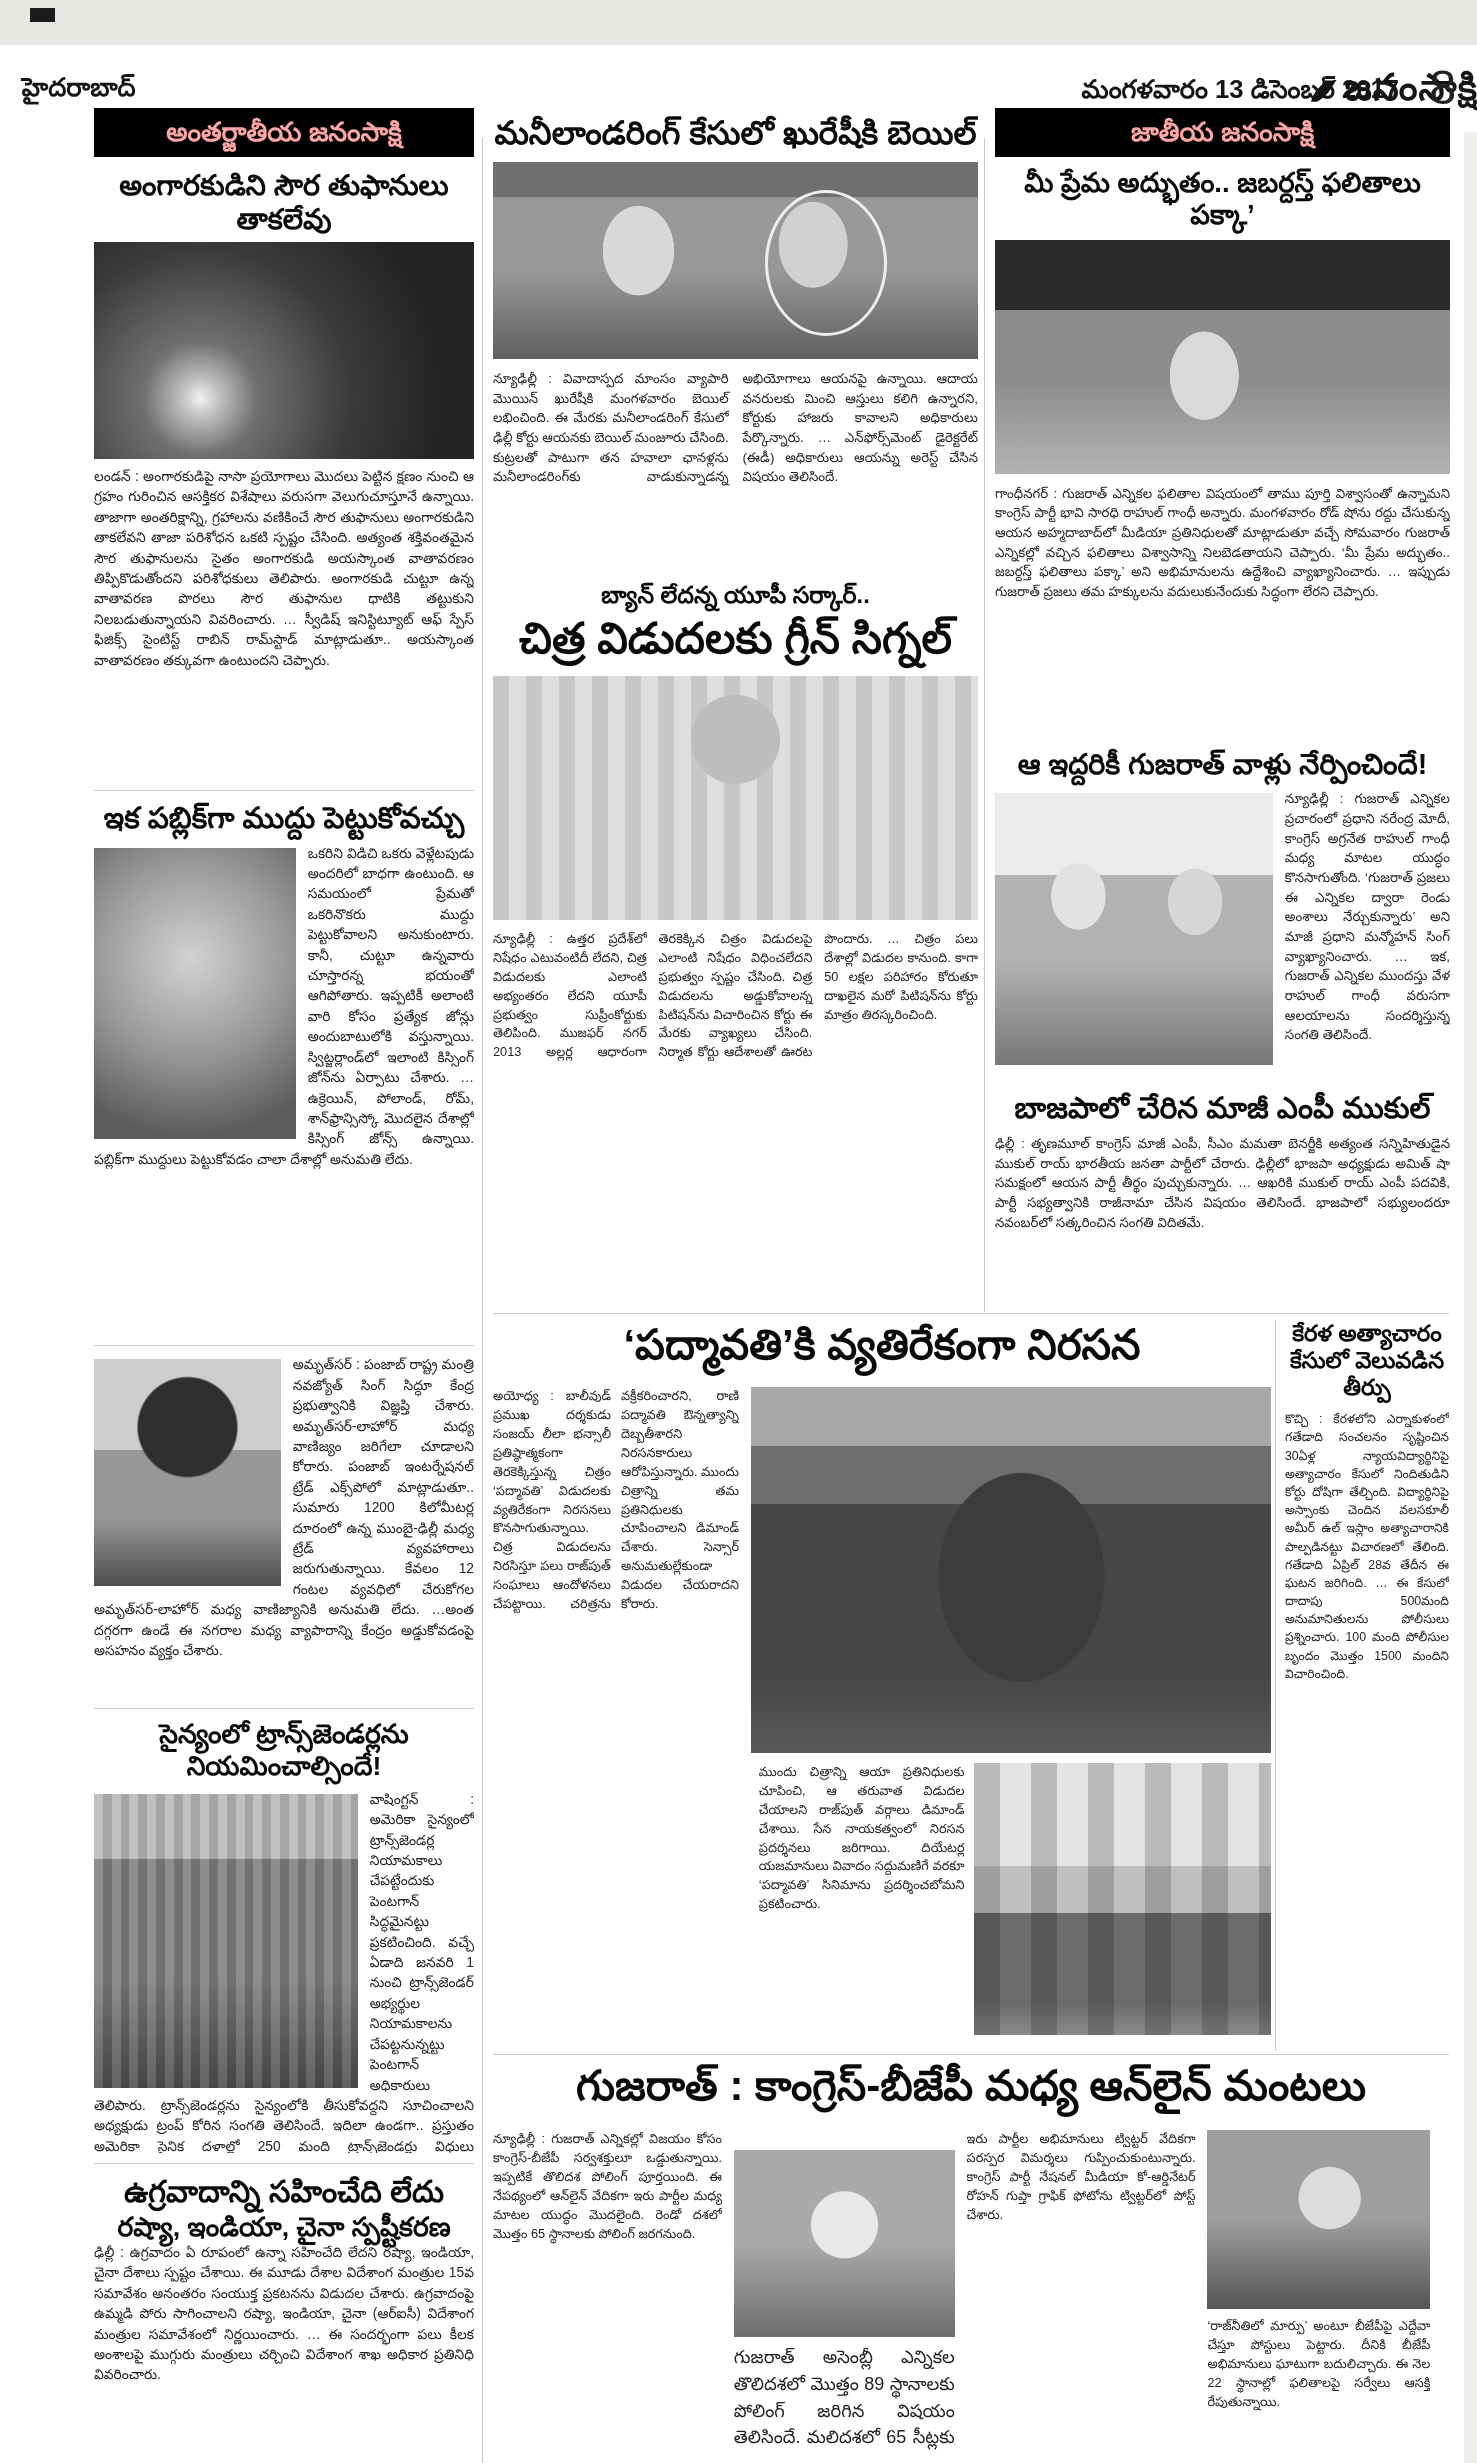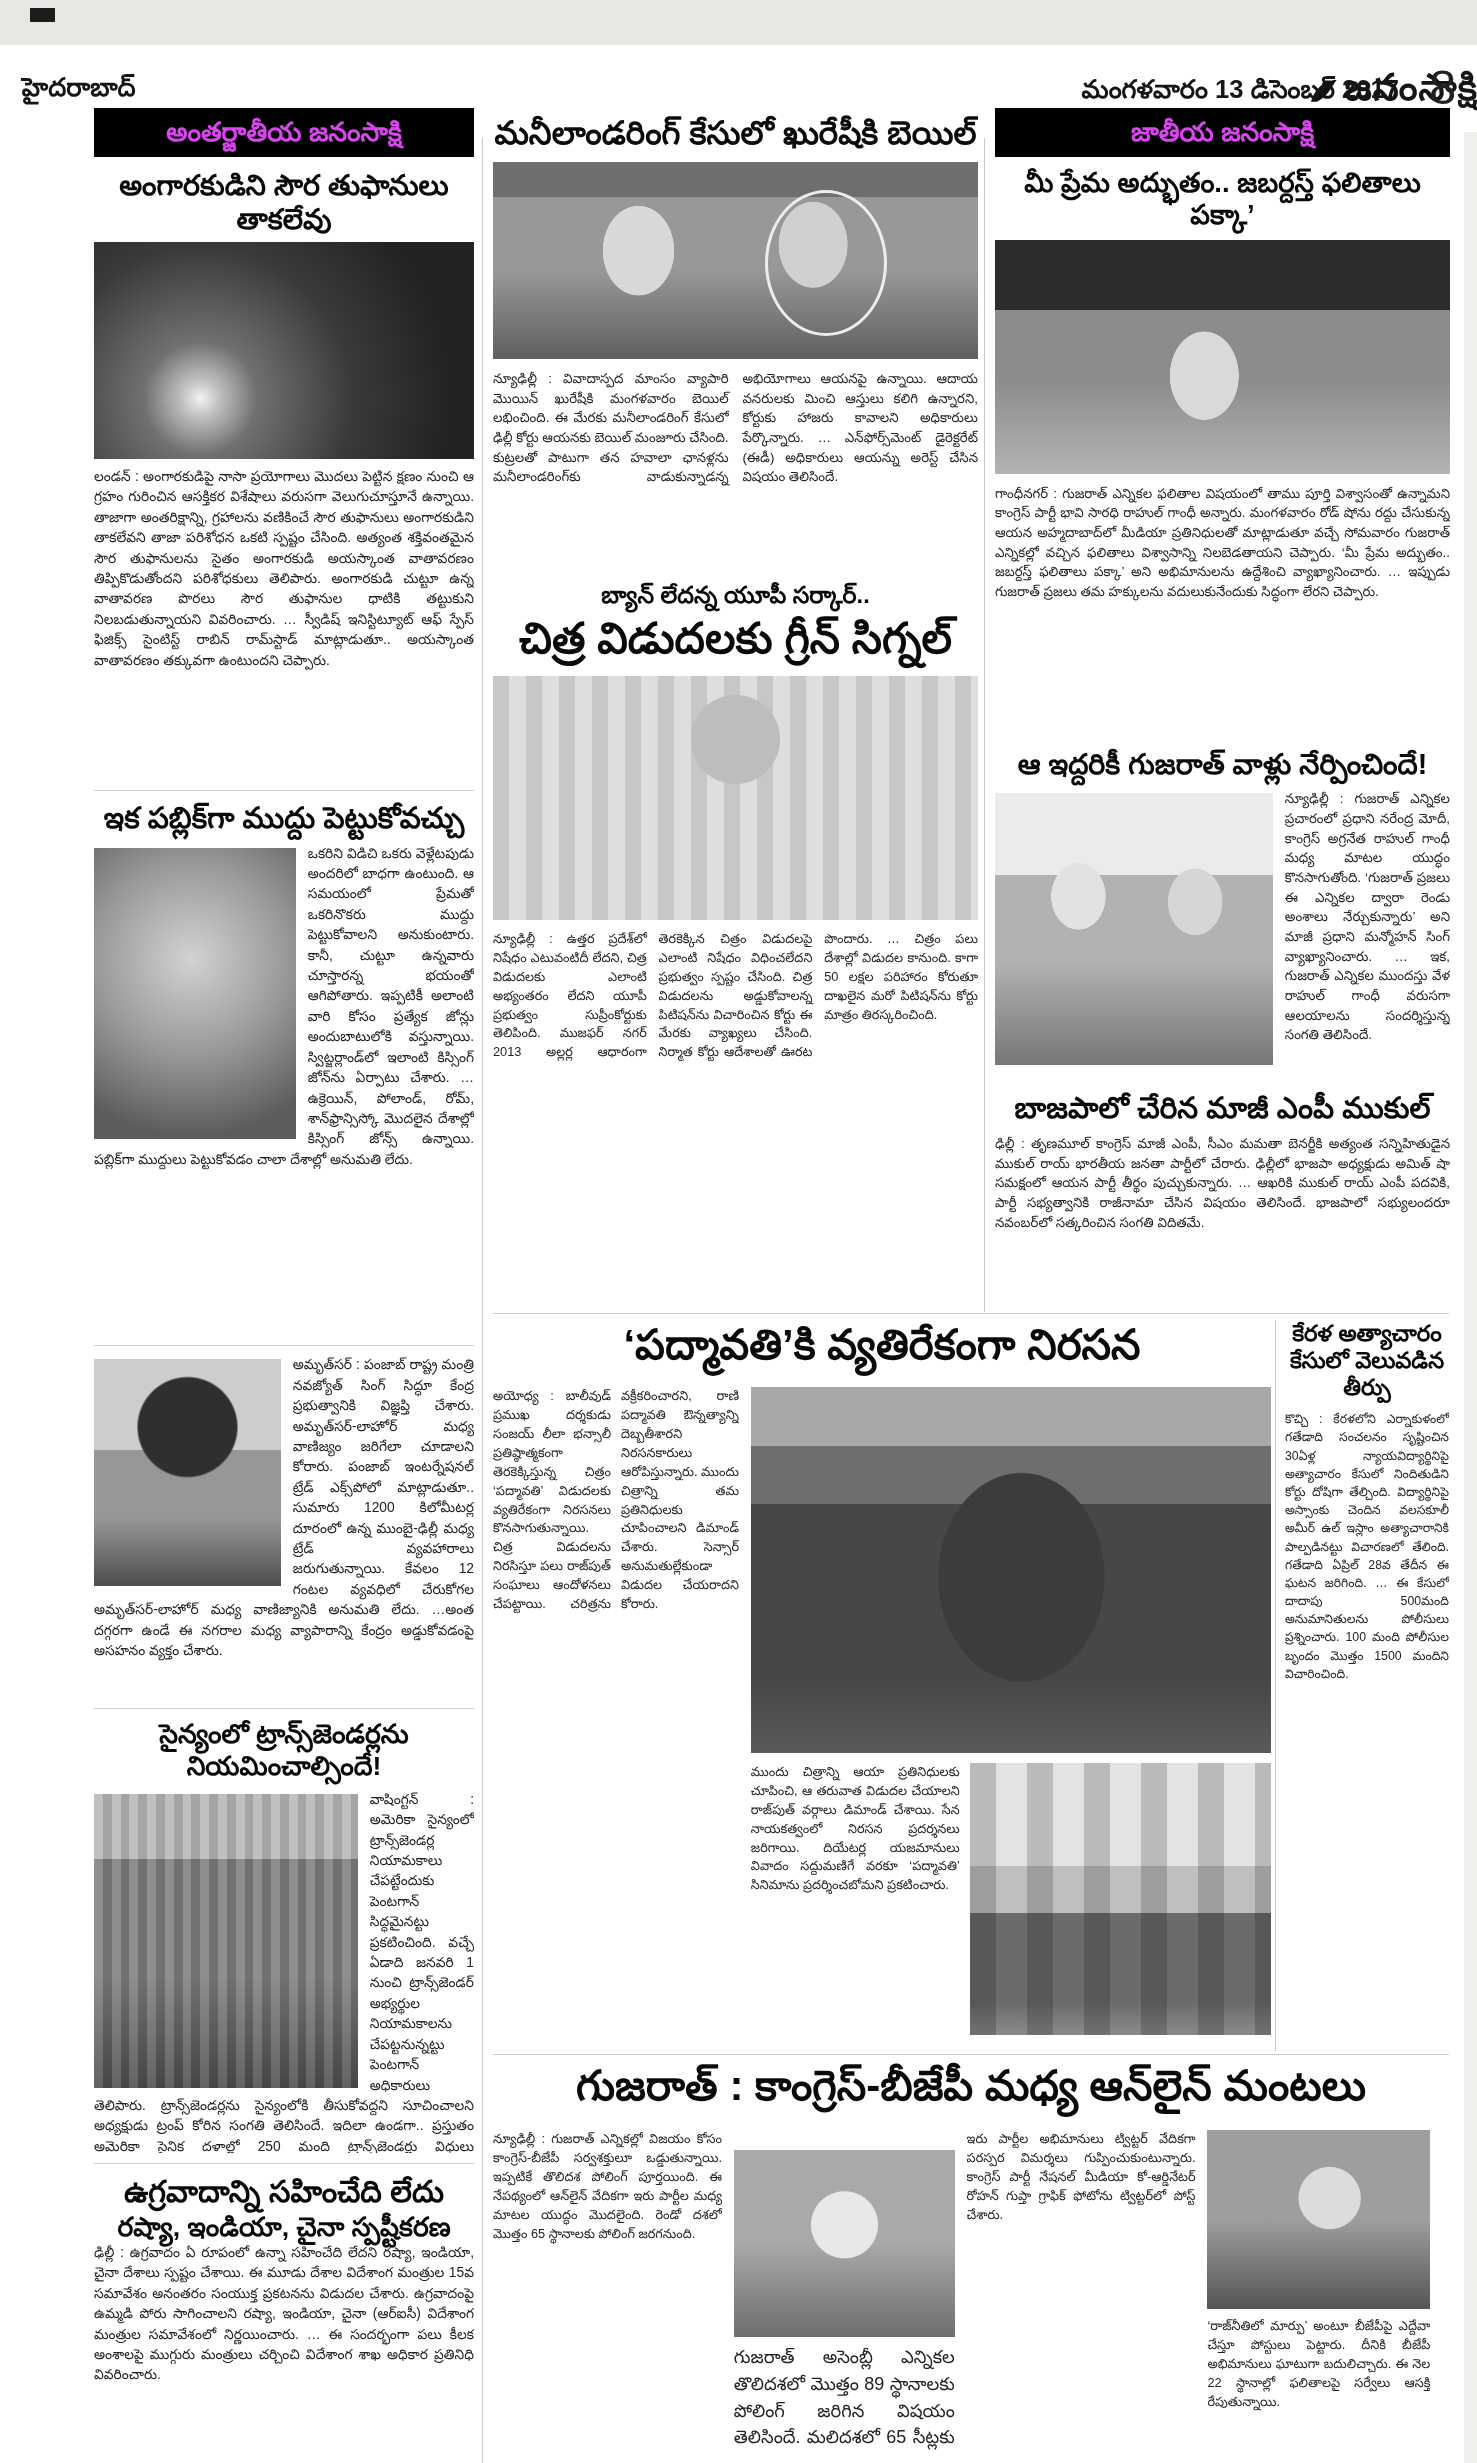--- a/index.html
+++ b/index.html
@@ -20,21 +20,21 @@
   .mh-date{position:absolute;right:79px;top:29.6px;font-size:25.6px;font-weight:bold;}
   .mh-page{position:absolute;right:21.7px;top:13.8px;font-size:49px;font-weight:400;color:#222;}
 
   
   .vrule,.hrule{position:absolute;background:#c9c9c9;}
   .vrule{width:1px;}
   .hrule{height:1px;}
 
   
   .col{position:absolute;overflow:hidden;}
-  .banner{background:#000;color:#d946ef;height:49px;line-height:49px;text-align:center;
+  .banner{background:#000;color:#fca5a5;height:49px;line-height:49px;text-align:center;
           font-size:26.6px;font-weight:bold;position:relative;}
   .banner.tail-r::after,.banner.tail-l::before{content:"";position:absolute;top:0;width:0;height:0;
           border-top:24.6px solid transparent;border-bottom:24.6px solid transparent;}
   .banner.tail-r::after{right:-15.8px;border-left:15.8px solid #000;}
   .banner.tail-l::before{left:-15.8px;border-right:15.8px solid #000;}
   .hl{font-weight:bold;text-align:center;line-height:1.18;color:#0a0a0a;}
   .body{ text-align:justify;line-height:1.48;color:#222;overflow:hidden;}
   .sep{border:none;border-top:1px solid #cfcfcf;margin:9.9px 0;}
 
   
@@ -163,21 +163,21 @@
   <div class="hl" style="font-size:29.6px;margin:7.9px 0 7.9px;">బాజపాలో చేరిన మాజీ ఎంపీ ముకుల్</div>
   <div class="body" style="height:197px;font-size:13.3px;">ఢిల్లీ : తృణమూల్ కాంగ్రెస్ మాజీ ఎంపీ, సీఎం మమతా బెనర్జీకి అత్యంత సన్నిహితుడైన ముకుల్ రాయ్ భారతీయ జనతా పార్టీలో చేరారు. ఢిల్లీలో భాజపా అధ్యక్షుడు అమిత్ షా సమక్షంలో ఆయన పార్టీ తీర్థం పుచ్చుకున్నారు. … ఆఖరికి ముకుల్ రాయ్ ఎంపీ పదవికి, పార్టీ సభ్యత్వానికి రాజీనామా చేసిన విషయం తెలిసిందే. భాజపాలో సభ్యులందరూ నవంబర్‌లో సత్కరించిన సంగతి విదితమే.</div>
 </div>
 
 <div class="col" style="left:493px;top:1320px;width:778px;height:734px;">
   <div class="hl" style="font-size:42px;height:57px;">‘పద్మావతి’కి వ్యతిరేకంగా నిరసన</div>
   <div style="display:flex;gap:11.8px;margin-top:9.9px;">
     <div class="body" style="width:246px;height:655px;font-size:12.8px;column-count:2;column-gap:9.9px;">అయోధ్య : బాలీవుడ్ ప్రముఖ దర్శకుడు సంజయ్ లీలా భన్సాలీ ప్రతిష్ఠాత్మకంగా తెరకెక్కిస్తున్న చిత్రం ‘పద్మావతి’ విడుదలకు వ్యతిరేకంగా నిరసనలు కొనసాగుతున్నాయి. చిత్ర విడుదలను నిరసిస్తూ పలు రాజ్‌పుత్ సంఘాలు ఆందోళనలు చేపట్టాయి. చరిత్రను వక్రీకరించారని, రాణి పద్మావతి ఔన్నత్యాన్ని దెబ్బతీశారని నిరసనకారులు ఆరోపిస్తున్నారు. ముందు చిత్రాన్ని తమ ప్రతినిధులకు చూపించాలని డిమాండ్ చేశారు. సెన్సార్ అనుమతుల్లేకుండా విడుదల చేయరాదని కోరారు.</div>
     <div style="width:520px;">
       <div class="ph ph-protest" style="height:366px;"></div>
-      <div style="display:flex;gap:9.9px;margin-top:9.9px;">
+      <div style="display:flex;gap:9.9px;margin-top:9.9px;margin-left:8px;">
         <div class="body" style="width:209px;height:274px;font-size:12.8px;">ముందు చిత్రాన్ని ఆయా ప్రతినిధులకు చూపించి, ఆ తరువాత విడుదల చేయాలని రాజ్‌పుత్ వర్గాలు డిమాండ్ చేశాయి. సేన నాయకత్వంలో నిరసన ప్రదర్శనలు జరిగాయి. దియేటర్ల యజమానులు వివాదం సద్దుమణిగే వరకూ ‘పద్మావతి’ సినిమాను ప్రదర్శించబోమని ప్రకటించారు.</div>
         <div class="ph ph-cinema" style="width:301px;height:272px;"></div>
       </div>
     </div>
   </div>
 </div>
 
 <div class="col" style="left:1285px;top:1320px;width:164px;height:734px;">
   <div class="hl" style="font-size:22.7px;">కేరళ అత్యాచారం</div>
   <div class="hl" style="font-size:22.7px;margin-bottom:9.9px;">కేసులో వెలువడిన తీర్పు</div>

